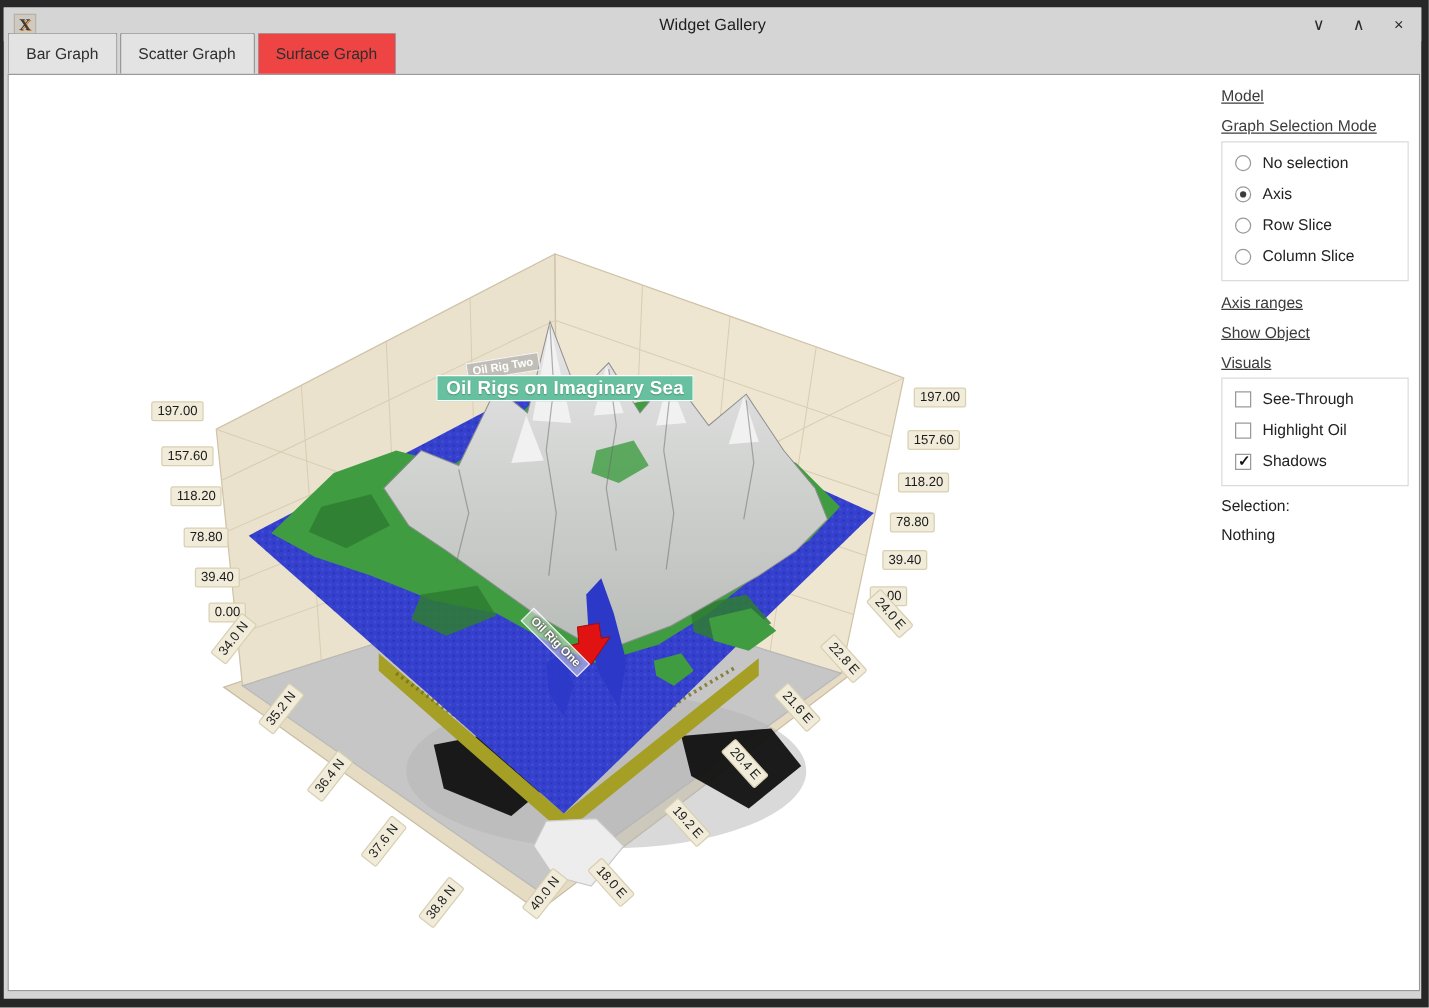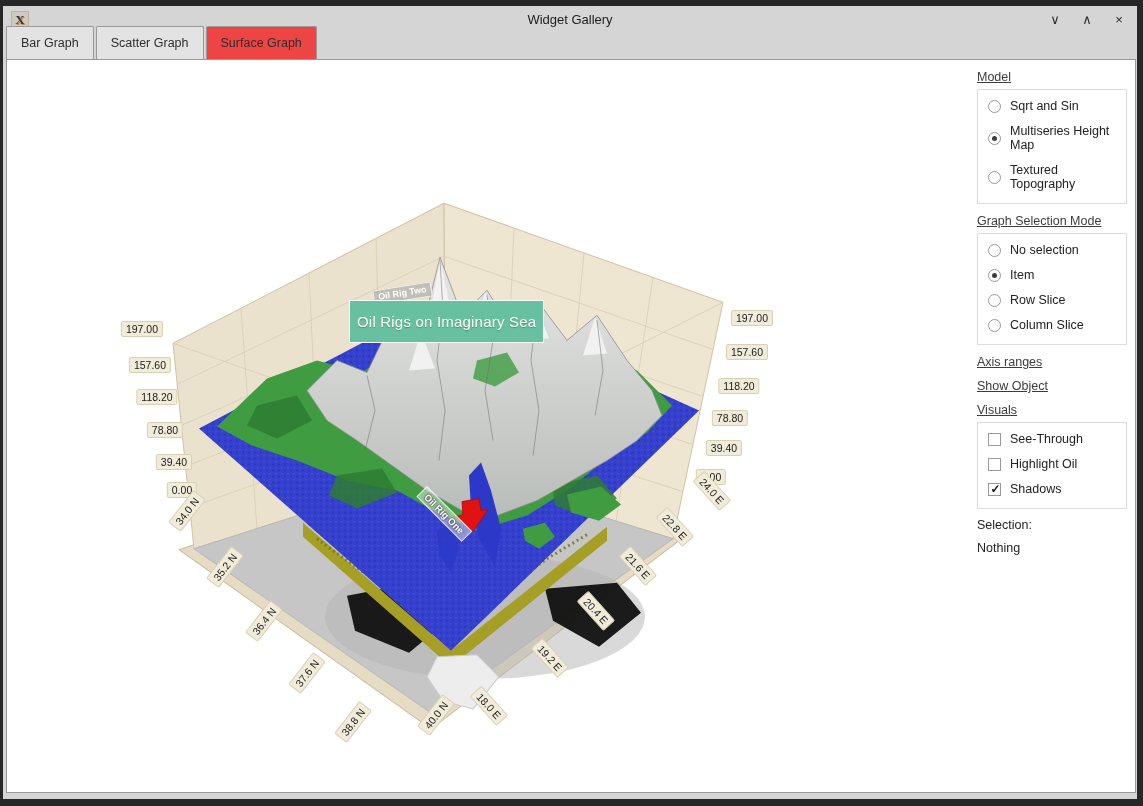--- a/index.html
+++ b/index.html
@@ -27,21 +27,21 @@
   .content { position:absolute; left:3px; right:1px; top:53px; bottom:6px; background:#fff; border:1px solid #999; }
   .chart-region { position:absolute; left:0; top:0; right:172px; bottom:0; overflow:hidden; }
   .chart-region svg { position:absolute; left:0; top:0; width:100%; height:100%; }
 
   
   .tick { position:absolute; transform:translate(-50%,-50%); font-size:10.5px; color:#1b1b1b;
           background:#f1ebda; border:1px solid #d9d0b2; border-radius:2px; padding:0 4px; line-height:14px; white-space:nowrap; }
   .tick.rot-lat { transform:translate(-50%,-50%) rotate(-52deg); }
   .tick.rot-lon { transform:translate(-50%,-50%) rotate(48deg); }
   .chart-title { position:absolute; left:342px; top:240px; background:#67c1a0; border:1px solid #fdfdfd;
-                 color:#fff; font-size:15px; font-weight:normal; padding:12px 7px; letter-spacing:.2px;
+                 color:#fff; font-size:15px; font-weight:bold; padding:1px 7px; letter-spacing:.2px;
                  text-shadow:0 1px 1px rgba(0,0,0,.25); z-index:5; white-space:nowrap; }
   .hidden-obj-label { position:absolute; left:366px; top:226px; transform:rotate(-9deg); background:rgba(170,170,170,.65);
                  border:1px solid rgba(255,255,255,.8); color:#fff; font-size:9px; font-weight:bold;
                  padding:0 4px; line-height:13px; z-index:4; white-space:nowrap; }
   .rig-label { position:absolute; left:420px; top:426px; transform:rotate(45deg); transform-origin:left top;
                background:rgba(235,235,235,.5); border:1px solid rgba(255,255,255,.75); color:#fff;
                font-size:9.5px; font-weight:bold; padding:0 5px; line-height:13px; z-index:6;
                text-shadow:0 0 2px #444, 0 0 2px #444; white-space:nowrap; }
 
   
@@ -193,44 +193,30 @@
       <span class="tick rot-lon" style="left:668px; top:467px;">22.8 E</span>
       <span class="tick rot-lon" style="left:631px; top:506px;">21.6 E</span>
       <span class="tick rot-lon" style="left:589px; top:551px;">20.4 E</span>
       <span class="tick rot-lon" style="left:543px; top:598px;">19.2 E</span>
       <span class="tick rot-lon" style="left:482px; top:646px;">18.0 E</span>
     </div>
 
     <div class="side-panel">
 
       <div class="sec-label">Model</div>
-      <div class="group">
-        <div class="opt">
-          <span class="radio"></span>
-          <span class="opt-label">Sqrt and Sin</span>
-        </div>
-        <div class="opt">
-          <span class="radio checked"></span>
-          <span class="opt-label">Multiseries Height Map</span>
-        </div>
-        <div class="opt">
-          <span class="radio"></span>
-          <span class="opt-label">Textured Topography</span>
-        </div>
-      </div>
 
       <div class="sec-label">Graph Selection Mode</div>
       <div class="group">
         <div class="opt">
           <span class="radio"></span>
           <span class="opt-label">No selection</span>
         </div>
         <div class="opt">
           <span class="radio checked"></span>
-          <span class="opt-label">Item</span>
+          <span class="opt-label">Axis</span>
         </div>
         <div class="opt">
           <span class="radio"></span>
           <span class="opt-label">Row Slice</span>
         </div>
         <div class="opt">
           <span class="radio"></span>
           <span class="opt-label">Column Slice</span>
         </div>
       </div>

